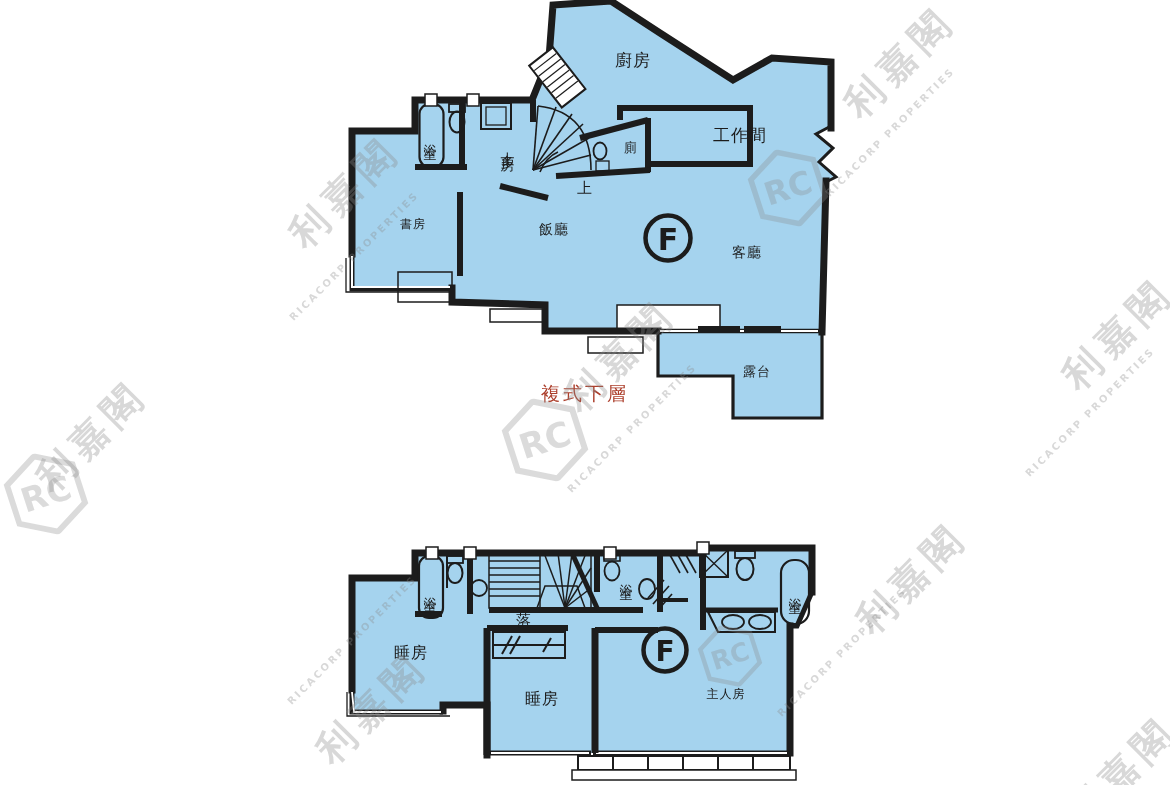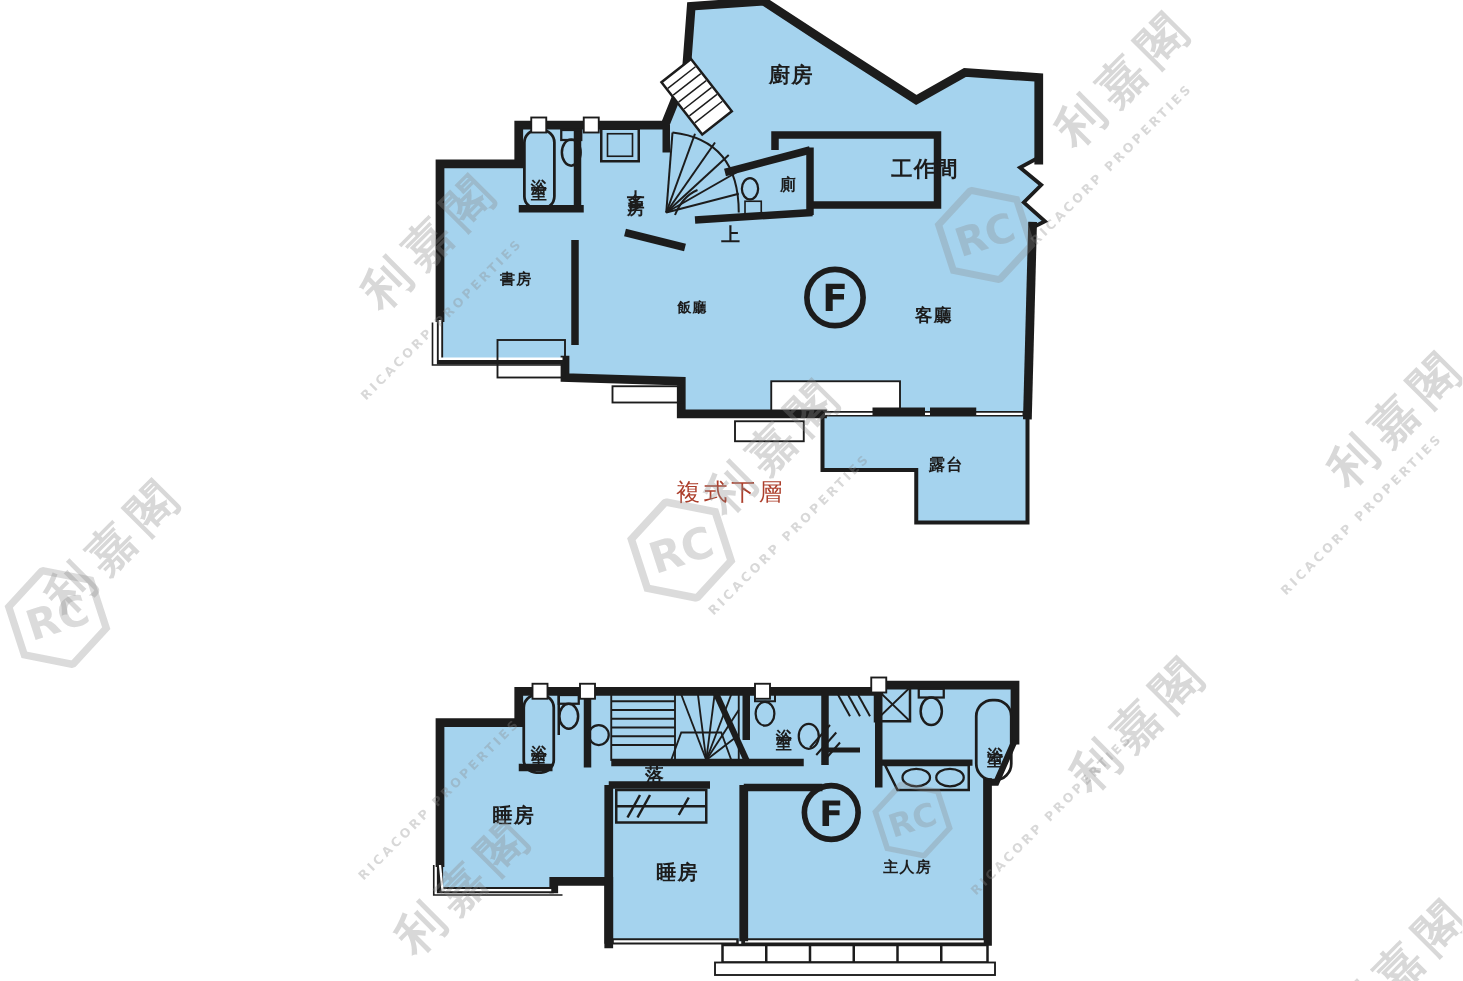--- a/index.html
+++ b/index.html
@@ -1,20 +1,20 @@
 <!DOCTYPE html>
 <html><head>
 <meta charset="utf-8">
 <style>
   html,body{margin:0;padding:0;background:#fff;}
   .canvas{position:relative;width:1170px;height:785px;background:#ffffff;overflow:hidden;
           font-family:"DejaVu Sans",sans-serif;}
   svg{display:block;}
   .plan-svg{position:absolute;left:0;top:0;}
-  .lbl{position:absolute;transform:translate(-50%,-50%);color:#1c1c1c;font-weight:700;
+  .lbl{position:absolute;transform:translate(-50%,-50%);color:#1c1c1c;font-weight:400;
        white-space:nowrap;letter-spacing:1px;}
   .vlabel{writing-mode:vertical-rl;text-orientation:upright;letter-spacing:3px;line-height:1;}
   .f-letter{font-weight:800;font-size:30px;letter-spacing:0;}
   .f-letter-sm{font-weight:800;font-size:28px;letter-spacing:0;}
   .floor-tag{position:absolute;transform:translate(-50%,-50%);font-size:19px;font-weight:400;
              letter-spacing:3px;color:#AC3E2B;white-space:nowrap;}
   .wm{position:absolute;color:#8a8a8a;opacity:.33;transform:translate(-50%,-50%) rotate(-45deg);
       white-space:nowrap;font-weight:700;}
   .wm-cjk{font-size:38px;letter-spacing:8px;}
   .wm-latin{font-size:10px;letter-spacing:2.5px;}
@@ -211,21 +211,21 @@
     </g>
   </svg>
 
   <div class="lbl" style="left:633px;top:60px;font-size:17px">廚房</div>
   <div class="lbl vlabel" style="left:430px;top:136px;font-size:13px">浴室</div>
   <div class="lbl vlabel" style="left:508px;top:145px;font-size:14px">士多房</div>
   <div class="lbl" style="left:631px;top:148px;font-size:13px">廁</div>
   <div class="lbl" style="left:740px;top:135px;font-size:17px">工作間</div>
   <div class="lbl" style="left:585px;top:188px;font-size:15px">上</div>
   <div class="lbl" style="left:413px;top:224px;font-size:12px">書房</div>
-  <div class="lbl" style="left:554px;top:246px;font-size:11px">飯廳</div>
+  <div class="lbl" style="left:554px;top:230px;font-size:14px">飯廳</div>
   <div class="lbl" style="left:747px;top:253px;font-size:14px">客廳</div>
   <div class="lbl" style="left:757px;top:372px;font-size:13px">露台</div>
   <div class="lbl f-letter" style="left:668px;top:239px">F</div>
   <div class="floor-tag" style="left:585px;top:394px">複式下層</div>
 
   <div class="lbl vlabel" style="left:430px;top:589px;font-size:13px">浴室</div>
   <div class="lbl vlabel" style="left:626px;top:576px;font-size:13px">浴室</div>
   <div class="lbl vlabel" style="left:795px;top:590px;font-size:13px">浴室</div>
   <div class="lbl" style="left:524px;top:620px;font-size:15px">落</div>
   <div class="lbl" style="left:411px;top:653px;font-size:16px">睡房</div>

